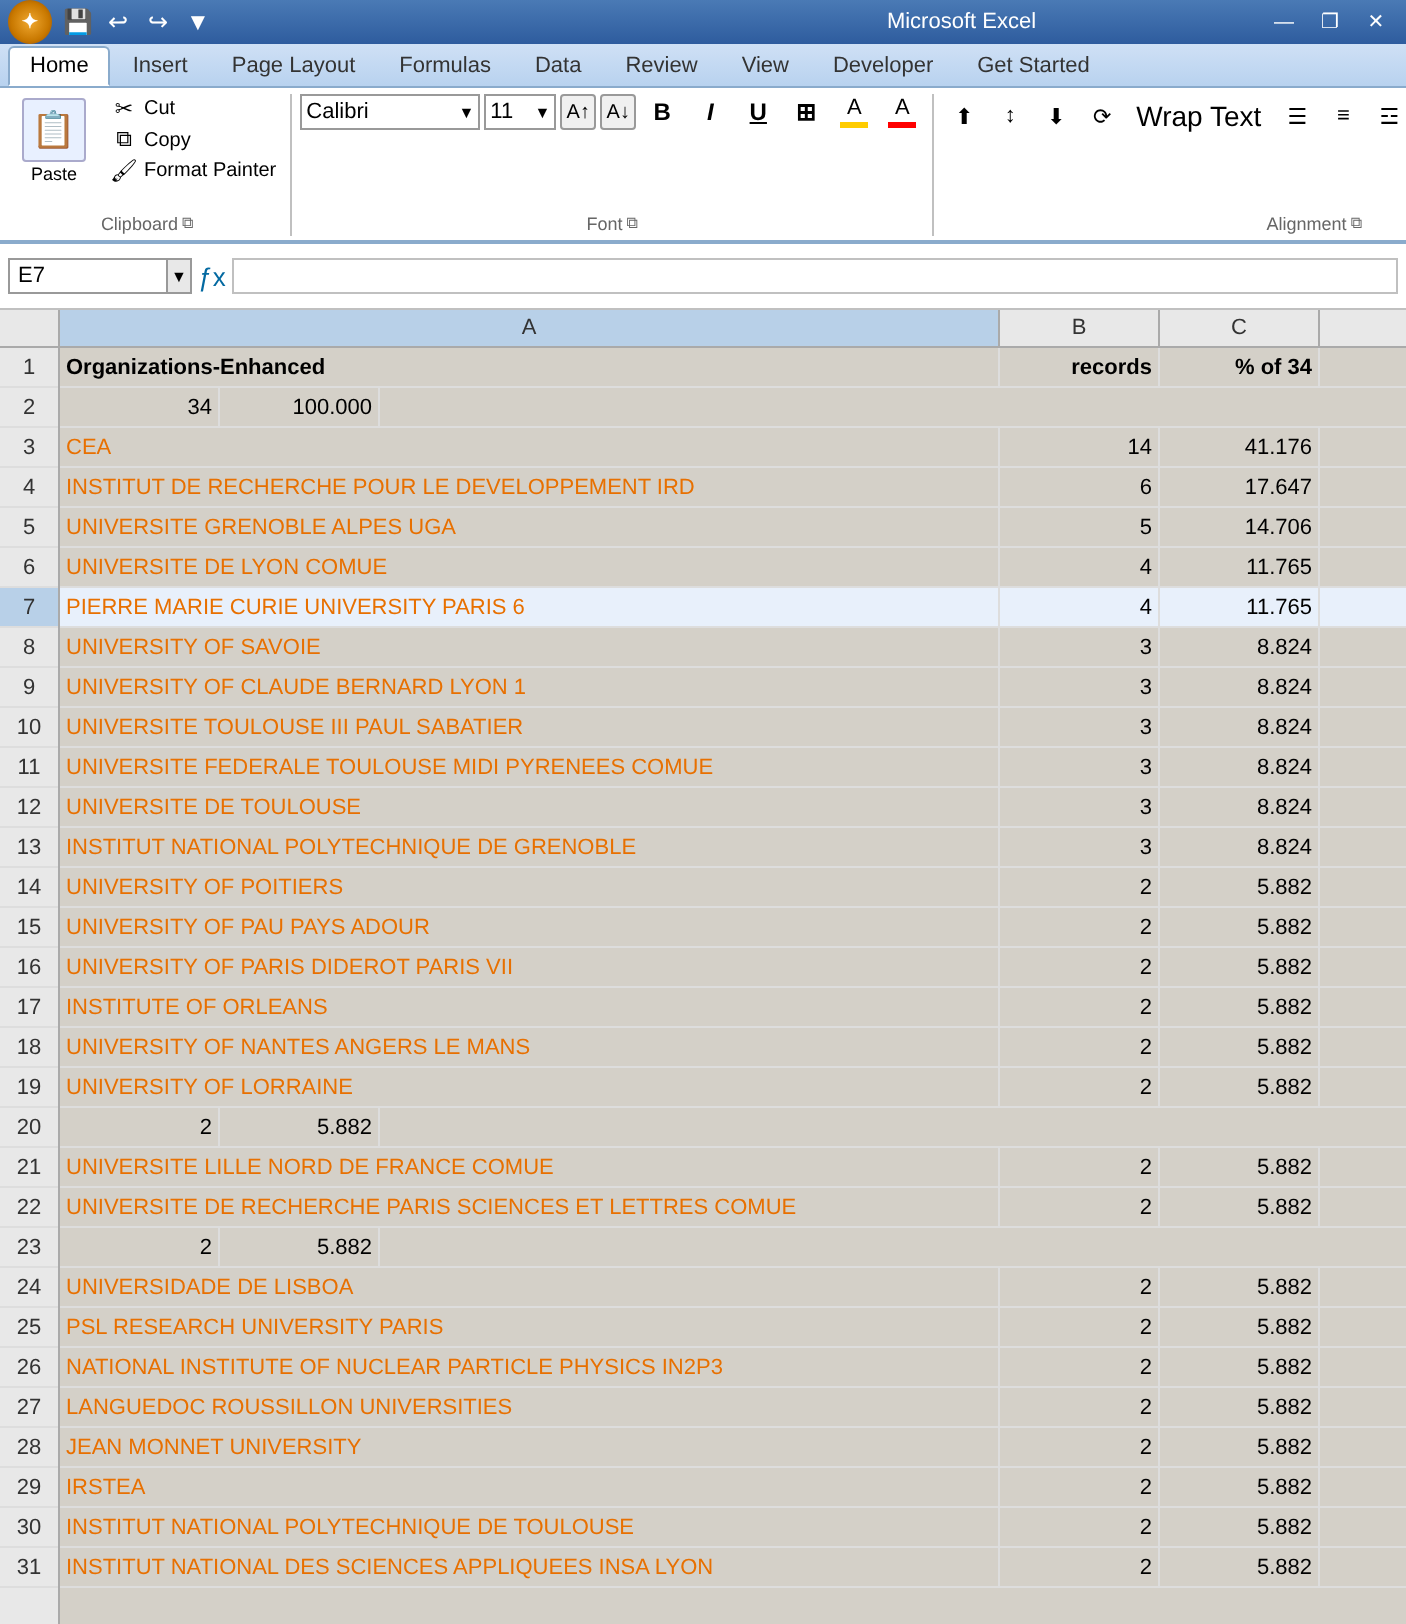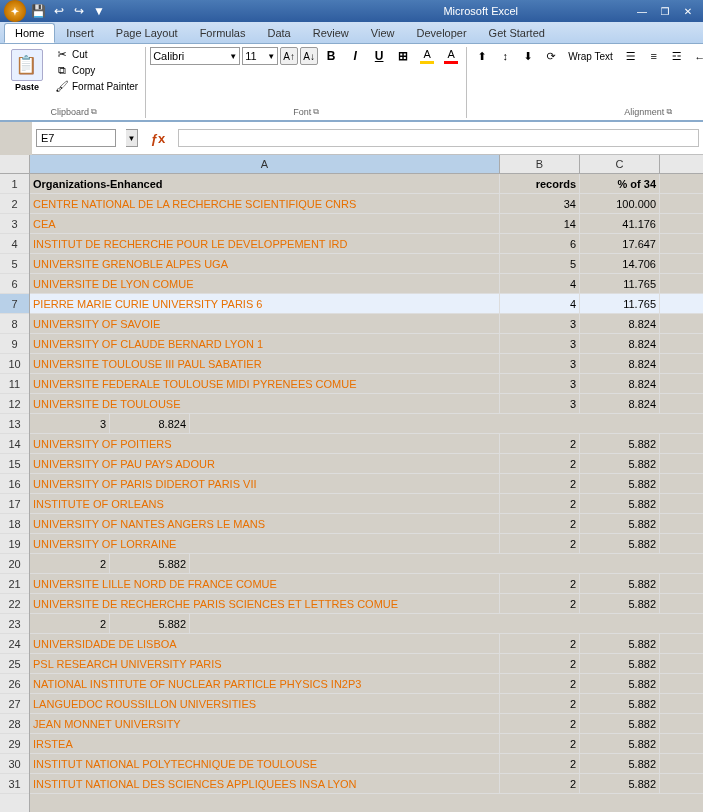--- a/index.html
+++ b/index.html
@@ -112,21 +112,21 @@
       border-radius: 3px;
     }
     .paste-icon-large {
       width: 32px; height: 32px;
       background: #e8f0ff;
       border: 1px solid #aac;
       border-radius: 2px;
       display: flex; align-items: center; justify-content: center;
       font-size: 18px;
     }
-    .paste-label { font-size: 9px; margin-top: 1px; font-weight: bold; }
+    .paste-label { font-size: 9px; margin-top: 1px; }
 
     .clipboard-small-btns {
       display: flex; flex-direction: column; gap: 1px; margin-left: 2px;
     }
     .small-ribbon-btn {
       display: flex; align-items: center; gap: 3px;
       padding: 1px 3px; cursor: pointer; border-radius: 2px;
       font-size: 10px; white-space: nowrap;
     }
     .small-icon { font-size: 11px; width: 14px; text-align: center; }
@@ -167,21 +167,21 @@
     
     .align-row { display: flex; align-items: center; gap: 1px; }
     .align-btn {
       width: 22px; height: 18px; border: 1px solid transparent;
       display: flex; align-items: center; justify-content: center;
       cursor: pointer; border-radius: 2px; font-size: 11px;
     }
     .wrap-text-btn {
       display: flex; align-items: center; gap: 2px; padding: 2px 4px;
       border: 1px solid transparent; cursor: pointer; border-radius: 2px;
-      font-size: 10px; white-space: nowrap;
+      font-size: 14px; white-space: nowrap;
     }
     .merge-btn {
       display: flex; align-items: center; gap: 2px; padding: 2px 4px;
       border: 1px solid transparent; cursor: pointer; border-radius: 2px;
       font-size: 10px; white-space: nowrap;
     }
 
     
     .number-box {
       width: 80px; height: 20px; border: 1px solid #999; background: white;
@@ -191,35 +191,35 @@
     .number-row { display: flex; align-items: center; gap: 1px; }
     .num-btn {
       width: 22px; height: 18px; border: 1px solid transparent;
       display: flex; align-items: center; justify-content: center;
       cursor: pointer; border-radius: 2px; font-size: 10px;
     }
 
     
     .formula-bar {
       height: 24px; background: white; border-bottom: 1px solid #c0c0c0;
-      display: flex; align-items: center; padding: 16px 4px; gap: 10px; margin-left: 32px;
+      display: flex; align-items: center; padding: 16px 4px; gap: 0;
     }
     .cell-ref-box {
       width: 80px; height: 18px; border: 1px solid #999;
       display: flex; align-items: center; padding: 0 4px;
       font-size: 11px; background: white;
     }
     .cell-ref-dropdown {
       width: 12px; height: 18px; background: #e8e8e8; border: 1px solid #999;
       border-left: none; display: flex; align-items: center; justify-content: center;
       cursor: pointer; font-size: 8px;
     }
     .formula-icon {
       width: 20px; height: 18px; display: flex; align-items: center; justify-content: center;
-      font-size: 13px; color: #c2410c; cursor: pointer; font-weight: bold;
+      font-size: 13px; color: #0369a1; cursor: pointer;
     }
     .formula-input {
       flex: 1; height: 18px; border: 1px solid #c0c0c0;
       padding: 0 4px; font-size: 11px; background: white;
     }
 
     
     .grid-container {
       display: flex;
       flex-direction: column;
@@ -494,21 +494,20 @@
         <div class="row-header">30</div>
         <div class="row-header">31</div>
       </div>
     <div class="grid-cells" id="grid-cells">
         <div class="grid-row">
           <div class="cell col-a header-row">Organizations-Enhanced</div>
           <div class="cell col-b header-row">records</div>
           <div class="cell col-c header-row">% of 34</div>
         </div>
         <div class="grid-row">
-          <div class="cell col-a orange-link">CENTRE NATIONAL DE LA RECHERCHE SCIENTIFIQUE CNRS</div>
           <div class="cell col-b">34</div>
           <div class="cell col-c">100.000</div>
         </div>
         <div class="grid-row">
           <div class="cell col-a orange-link">CEA</div>
           <div class="cell col-b">14</div>
           <div class="cell col-c">41.176</div>
         </div>
         <div class="grid-row">
           <div class="cell col-a orange-link">INSTITUT DE RECHERCHE POUR LE DEVELOPPEMENT IRD</div>
@@ -549,20 +548,21 @@
           <div class="cell col-a orange-link">UNIVERSITE FEDERALE TOULOUSE MIDI PYRENEES COMUE</div>
           <div class="cell col-b">3</div>
           <div class="cell col-c">8.824</div>
         </div>
         <div class="grid-row">
           <div class="cell col-a orange-link">UNIVERSITE DE TOULOUSE</div>
           <div class="cell col-b">3</div>
           <div class="cell col-c">8.824</div>
         </div>
         <div class="grid-row">
+          <div class="cell col-a orange-link">INSTITUT NATIONAL POLYTECHNIQUE DE GRENOBLE</div>
           <div class="cell col-b">3</div>
           <div class="cell col-c">8.824</div>
         </div>
         <div class="grid-row">
           <div class="cell col-a orange-link">UNIVERSITY OF POITIERS</div>
           <div class="cell col-b">2</div>
           <div class="cell col-c">5.882</div>
         </div>
         <div class="grid-row">
           <div class="cell col-a orange-link">UNIVERSITY OF PAU PAYS ADOUR</div>

